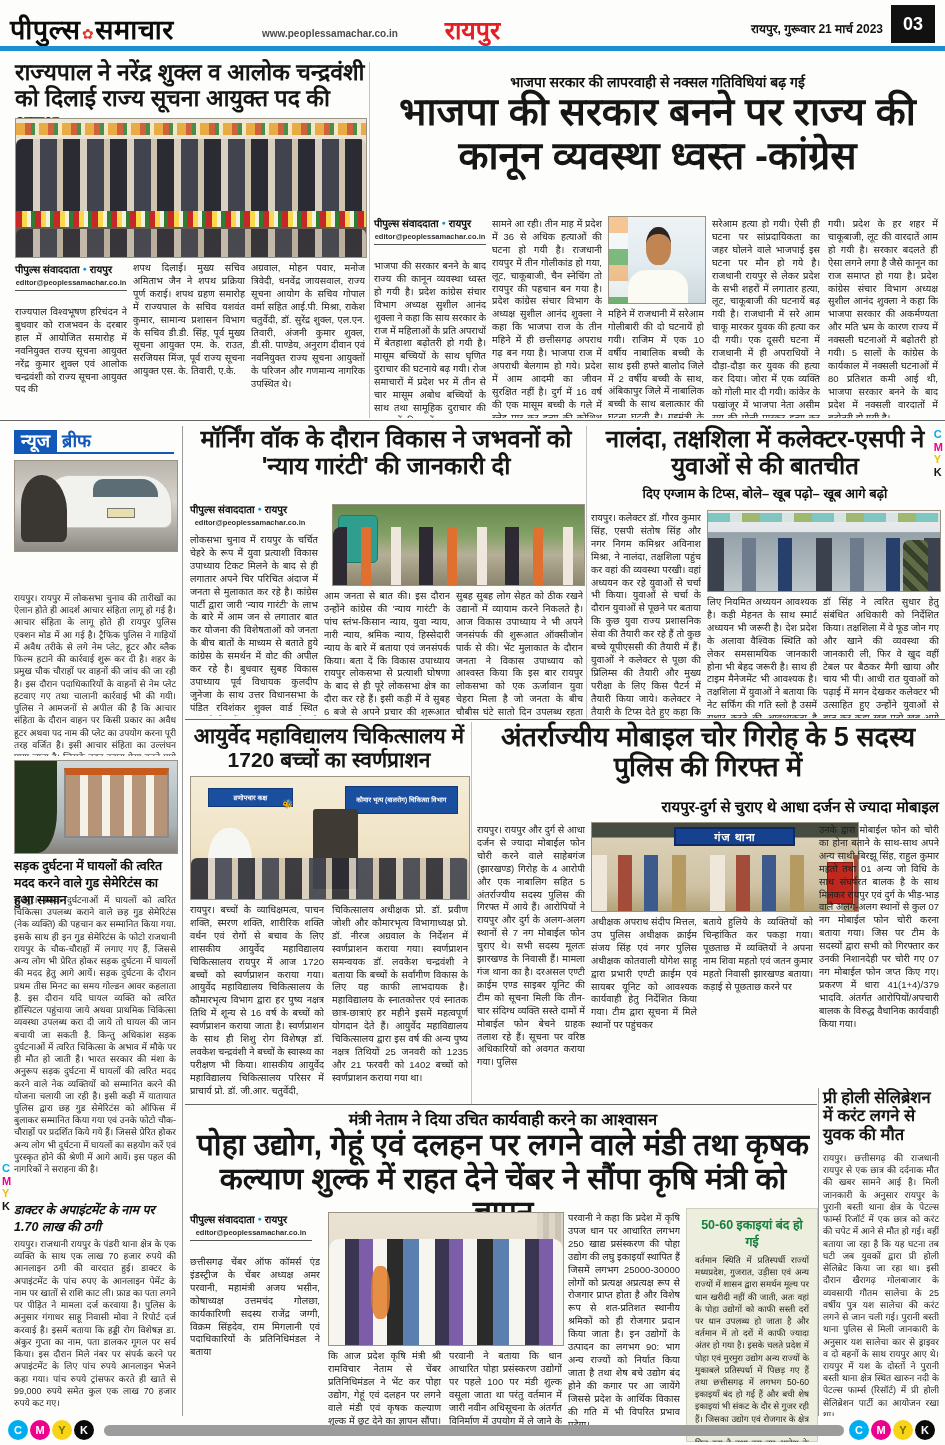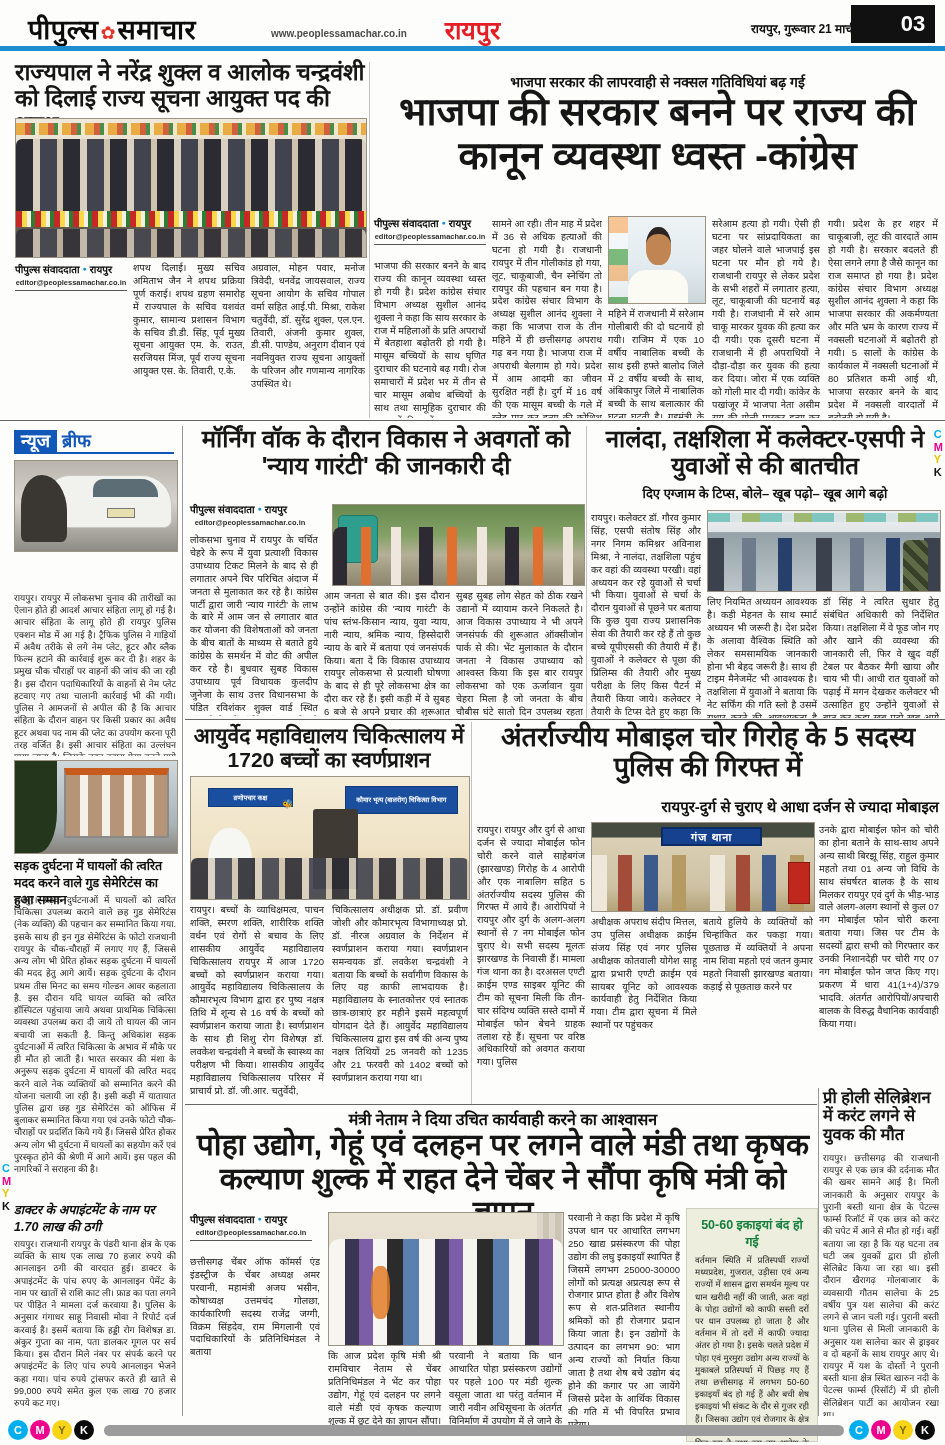--- a/index.html
+++ b/index.html
@@ -12,25 +12,25 @@
   .byline{font-size:10px;font-weight:bold;color:#0d0d0d;border-bottom:1px solid #555;padding-bottom:3px;}
   .byline .dot::before{content:"●";color:#1d8fd1;font-size:7px;vertical-align:2px;padding:0 3px;}
   .byline .email{font-size:7.5px;font-weight:bold;color:#2e2e2e;margin-top:2px;text-align:center;}
   .rule-h{position:absolute;background:#9a9a9a;height:1px;}
   .rule-v{position:absolute;background:#c2c2c2;width:1px;}
   .photo{position:absolute;overflow:hidden;border:1px solid #9a9383;}
   .crowd{position:absolute;left:0;right:0;bottom:0;}
   
   .logo{font-size:27px;font-weight:bold;color:#0c0c0c;letter-spacing:.5px;}
   .logo-flower::before{content:"✿";color:#e2342b;font-size:18px;padding:0 2px;}
-  .website{font-size:10px;color:#4c4c4c;font-weight:bold;margin-left:9px;}
+  .website{font-size:10px;color:#4c4c4c;font-weight:bold;}
   .edition{font-size:25px;font-weight:bold;color:#e31e24;}
   .dateline{font-size:12px;font-weight:bold;color:#111;}
-  .pagenum{background:#111;color:#fff;font-size:22px;font-weight:bold;
-           display:flex;align-items:center;justify-content:center;padding-left:40px;}
+  .pagenum{background:#111;color:#fff;font-size:18px;font-weight:bold;
+           display:flex;align-items:center;justify-content:center;}
   .blue-rule{position:absolute;left:0;width:945px;height:5px;background:#1d8fd1;}
   
   .brief-title-a{background:#1258b8;color:#fff;font-size:18px;font-weight:bold;padding:1px 7px 2px;}
   .brief-title-b{color:#1258b8;font-size:18px;font-weight:bold;padding-left:5px;}
   .brief-hl{font-size:12.5px;font-weight:bold;line-height:1.35;color:#101010;text-align:left;}
   
   .sidebox{background:#edeedd;border:1px solid #cfd0bc;padding:7px 8px;}
   .sidebox .sb-title{font-size:12.5px;font-weight:bold;text-align:center;margin-bottom:4px;color:#15803d;}
   .sidebox .sb-body{font-size:8.6px;line-height:1.42;text-align:justify;font-weight:500;}
   
@@ -85,40 +85,41 @@
   .curtain{position:absolute;right:0;top:0;width:11%;height:100%;background:repeating-linear-gradient(90deg,#ddd6c8 0 6px,#cbc4b4 6px 12px);}
   .chamber-people{height:80%;border-radius:10px 10px 0 0;
     background:repeating-linear-gradient(90deg,#f6f5f0 0 16px,#3a3550 16px 30px,#7b5ea7 30px 44px,#f6f5f0 44px 58px,#2b2b2b 58px 74px,#5b7fae 74px 90px);}
   .garland-orange{position:absolute;left:18%;bottom:20%;width:8%;height:40%;background:#e07b28;border-radius:40%;opacity:.85;}
 </style>
 </head>
 <body>
 
 <div class="page">
 
-  <div class="abs" style="left:28px;top:10px;">
+  <div class="abs" style="left:10px;top:10px;font-family:Liberation Mono, monospace;">
     <span class="logo">पीपुल्स</span><span class="logo-flower"></span><span class="logo">समाचार</span>
   </div>
   <div class="abs website" style="left:262px;top:28px;">www.peoplessamachar.co.in</div>
   <div class="abs edition" style="left:0;right:0;top:12px;text-align:center;">रायपुर</div>
   <div class="abs dateline" style="right:62px;top:20px;">रायपुर, गुरूवार 21 मार्च 2023</div>
   <div class="abs pagenum" style="right:10px;top:5px;width:44px;height:38px;">03</div>
   <div class="blue-rule" style="top:46px;"></div>
 
   <div class="abs hl" style="left:15px;top:60px;width:352px;font-size:23px;text-align:left;">राज्यपाल ने नरेंद्र शुक्ल व आलोक चन्द्रवंशी को दिलाई राज्य सूचना आयुक्त पद की शपथ</div>
   <div class="photo ph-oath" style="left:15px;top:118px;width:350px;height:138px;">
     <div class="band-garland"></div>
     <div class="crowd band-people" style="bottom:46px;"></div>
     <div class="band-flowers" style="bottom:30px;"></div>
     <div class="crowd band-people" style="height:28px;opacity:.8;"></div>
   </div>
   <div class="abs byline" style="left:15px;top:262px;width:112px;">
     <span>पीपुल्स संवाददाता</span><span class="dot"></span><span>रायपुर</span>
     <div class="email">editor@peoplessamachar.co.in</div>
   </div>
+  <div class="abs txt" style="left:15px;top:306px;width:112px;height:112px;">राज्यपाल विश्वभूषण हरिचंदन ने बुधवार को राजभवन के दरबार हाल में आयोजित समारोह में नवनियुक्त राज्य सूचना आयुक्त नरेंद्र कुमार शुक्ल एवं आलोक चन्द्रवंशी को राज्य सूचना आयुक्त पद की</div>
   <div class="abs txt" style="left:133px;top:262px;width:112px;height:156px;">शपथ दिलाई। मुख्य सचिव अमिताभ जैन ने शपथ प्रक्रिया पूर्ण कराई। शपथ ग्रहण समारोह में राज्यपाल के सचिव यशवंत कुमार, सामान्य प्रशासन विभाग के सचिव डी.डी. सिंह, पूर्व मुख्य सूचना आयुक्त एम. के. राउत, सरजियस मिंज, पूर्व राज्य सूचना आयुक्त एस. के. तिवारी, ए.के.</div>
   <div class="abs txt" style="left:251px;top:262px;width:114px;height:156px;">अग्रवाल, मोहन पवार, मनोज त्रिवेदी, धनवेंद्र जायसवाल, राज्य सूचना आयोग के सचिव गोपाल वर्मा सहित आई.पी. मिश्रा, राकेश चतुर्वेदी, डॉ. सुरेंद्र शुक्ल, एल.एन. तिवारी, अंजनी कुमार शुक्ल, डी.सी. पाण्डेय, अनुराग दीवान एवं नवनियुक्त राज्य सूचना आयुक्तों के परिजन और गणमान्य नागरिक उपस्थित थे।</div>
   <div class="rule-v" style="left:369px;top:62px;height:356px;"></div>
 
   <div class="abs kicker" style="left:375px;top:72px;width:565px;font-size:14px;">भाजपा सरकार की लापरवाही से नक्सल गतिविधियां बढ़ गई</div>
   <div class="abs hl" style="left:375px;top:90px;width:565px;font-size:39px;">भाजपा की सरकार बनने पर राज्य की कानून व्यवस्था ध्वस्त -कांग्रेस</div>
   <div class="abs byline" style="left:374px;top:216px;width:112px;">
     <span>पीपुल्स संवाददाता</span><span class="dot"></span><span>रायपुर</span>
     <div class="email">editor@peoplessamachar.co.in</div>
   </div>
@@ -149,21 +150,21 @@
   <div class="photo ph-hoard" style="left:14px;top:760px;width:162px;height:92px;">
     <div class="tree"></div>
     <div class="board"></div>
   </div>
   <div class="abs brief-hl" style="left:14px;top:858px;width:162px;">सड़क दुर्घटना में घायलों की त्वरित मदद करने वाले गुड सेमेरिटंस का हुआ सम्मान</div>
   <div class="abs txt" style="left:14px;top:894px;width:162px;height:302px;font-size:9px;">रायपुर। सड़क दुर्घटनाओं में घायलों को त्वरित चिकित्सा उपलब्ध कराने वाले छह गुड सेमेरिटंस (नेक व्यक्ति) की पहचान कर सम्मानित किया गया. इसके साथ ही इन गुड सेमेरिटंस के फोटो राजधानी रायपुर के चौक-चौराहों में लगाए गए हैं, जिससे अन्य लोग भी प्रेरित होकर सड़क दुर्घटना में घायलों की मदद हेतु आगे आयें। सड़क दुर्घटना के दौरान प्रथम तीस मिनट का समय गोल्डन आवर कहलाता है. इस दौरान यदि घायल व्यक्ति को त्वरित हॉस्पिटल पहुंचाया जाये अथवा प्राथमिक चिकित्सा व्यवस्था उपलब्ध करा दी जाये तो घायल की जान बचायी जा सकती है. किन्तु अधिकांश सड़क दुर्घटनाओं में त्वरित चिकित्सा के अभाव में मौके पर ही मौत हो जाती है। भारत सरकार की मंशा के अनुरूप सड़क दुर्घटना में घायलों की त्वरित मदद करने वाले नेक व्यक्तियों को सम्मानित करने की योजना चलायी जा रही है। इसी कड़ी में यातायात पुलिस द्वारा छह गुड सेमेरिटंस को ऑफिस में बुलाकर सम्मानित किया गया एवं उनके फोटो चौक-चौराहों पर प्रदर्शित किये गये हैं। जिससे प्रेरित होकर अन्य लोग भी दुर्घटना में घायलों का सहयोग करें एवं पुरस्कृत होने की श्रेणी में आगे आयें। इस पहल की नागरिकों ने सराहना की है।</div>
   <div class="abs brief-hl" style="left:14px;top:1202px;width:162px;font-style:italic;">डाक्टर के अपाइंटमेंट के नाम पर 1.70 लाख की ठगी</div>
   <div class="abs txt" style="left:14px;top:1238px;width:162px;height:176px;font-size:9px;">रायपुर। राजधानी रायपुर के पंडरी थाना क्षेत्र के एक व्यक्ति के साथ एक लाख 70 हजार रुपये की आनलाइन ठगी की वारदात हुई। डाक्टर के अपाइंटमेंट के पांच रुपए के आनलाइन पेमेंट के नाम पर खातों से राशि काट ली। फ्राड का पता लगने पर पीड़ित ने मामला दर्ज करवाया है। पुलिस के अनुसार गंगाधर साहू निवासी मोवा ने रिपोर्ट दर्ज करवाई है। इसमें बताया कि हड्डी रोग विशेषज्ञ डा. अंकुर गुप्ता का नाम, पता डालकर गूगल पर सर्च किया। इस दौरान मिले नंबर पर संपर्क करने पर अपाइंटमेंट के लिए पांच रुपये आनलाइन भेजने कहा गया। पांच रुपये ट्रांसफर करते ही खाते से 99,000 रुपये समेत कुल एक लाख 70 हजार रुपये कट गए।</div>
   <div class="rule-v" style="left:182px;top:426px;height:990px;background:#999;"></div>
 
-  <div class="abs hl" style="left:188px;top:426px;width:396px;font-size:24px;">मॉर्निंग वॉक के दौरान विकास ने अवगतों को 'न्याय गारंटी' की जानकारी दी</div>
+  <div class="abs hl" style="left:188px;top:426px;width:396px;font-size:24px;">मॉर्निंग वॉक के दौरान विकास ने जभवनों को 'न्याय गारंटी' की जानकारी दी</div>
   <div class="abs byline" style="left:190px;top:502px;width:120px;border-bottom:none;">
     <span>पीपुल्स संवाददाता</span><span class="dot"></span><span>रायपुर</span>
     <div class="email">editor@peoplessamachar.co.in</div>
   </div>
   <div class="photo ph-walk" style="left:332px;top:504px;width:251px;height:80px;">
     <div class="bus"></div>
     <div class="crowd walk-people"></div>
   </div>
   <div class="abs txt" style="left:190px;top:534px;width:128px;height:182px;">लोकसभा चुनाव में रायपुर के चर्चित चेहरे के रूप में युवा प्रत्याशी विकास उपाध्याय टिकट मिलने के बाद से ही लगातार अपने चिर परिचित अंदाज में जनता से मुलाकात कर रहे है। कांग्रेस पार्टी द्वारा जारी 'न्याय गारंटी' के लाभ के बारे में आम जन से लगातार बात कर योजना की विशेषताओं को जनता के बीच बातों के माध्यम से बताते हुये कांग्रेस के समर्थन में वोट की अपील कर रहे है। बुधवार सुबह विकास उपाध्याय पूर्व विधायक कुलदीप जुनेजा के साथ उत्तर विधानसभा के पंडित रविशंकर शुक्ल वार्ड स्थित ऑक्सीजोन में मॉर्निंग वॉक करते हुये पहुँचे और</div>
   <div class="abs txt" style="left:324px;top:590px;width:126px;height:126px;">आम जनता से बात की। इस दौरान उन्होंने कांग्रेस की 'न्याय गारंटी' के पांच स्तंभ-किसान न्याय, युवा न्याय, नारी न्याय, श्रमिक न्याय, हिस्सेदारी न्याय के बारे में बताया एवं जनसंपर्क किया। बता दें कि विकास उपाध्याय रायपुर लोकसभा से प्रत्याशी घोषणा के बाद से ही पूरे लोकसभा क्षेत्र का दौरा कर रहे हैं। इसी कड़ी में वे सुबह 6 बजे से अपने प्रचार की शुरूआत कर रहे हैं।</div>
@@ -192,21 +193,21 @@
     <div class="nurse"></div>
     <div class="crowd band-people" style="height:34%;opacity:.9;"></div>
   </div>
   <div class="abs txt" style="left:190px;top:904px;width:134px;height:198px;">रायपुर। बच्चों के व्याधिक्षमत्व, पाचन शक्ति, स्मरण शक्ति, शारीरिक शक्ति वर्धन एवं रोगों से बचाव के लिए शासकीय आयुर्वेद महाविद्यालय चिकित्सालय रायपुर में आज 1720 बच्चों को स्वर्णप्राशन कराया गया। आयुर्वेद महाविद्यालय चिकित्सालय के कौमारभृत्य विभाग द्वारा हर पुष्य नक्षत्र तिथि में शून्य से 16 वर्ष के बच्चों को स्वर्णप्राशन कराया जाता है। स्वर्णप्राशन के साथ ही शिशु रोग विशेषज्ञ डॉ. लवकेश चन्द्रवंशी ने बच्चों के स्वास्थ्य का परीक्षण भी किया। शासकीय आयुर्वेद महाविद्यालय चिकित्सालय परिसर में प्राचार्य प्रो. डॉ. जी.आर. चतुर्वेदी,</div>
   <div class="abs txt" style="left:332px;top:904px;width:136px;height:198px;">चिकित्सालय अधीक्षक प्रो. डॉ. प्रवीण जोशी और कौमारभृत्य विभागाध्यक्ष प्रो. डॉ. नीरज अग्रवाल के निर्देशन में स्वर्णप्राशन कराया गया। स्वर्णप्राशन समन्वयक डॉ. लवकेश चन्द्रवंशी ने बताया कि बच्चों के सर्वांगीण विकास के लिए यह काफी लाभदायक है। महाविद्यालय के स्नातकोत्तर एवं स्नातक छात्र-छात्राएं हर महीने इसमें महत्वपूर्ण योगदान देते हैं। आयुर्वेद महाविद्यालय चिकित्सालय द्वारा इस वर्ष की अन्य पुष्य नक्षत्र तिथियों 25 जनवरी को 1235 और 21 फरवरी को 1402 बच्चों को स्वर्णप्राशन कराया गया था।</div>
   <div class="rule-v" style="left:471px;top:722px;height:382px;"></div>
 
   <div class="abs hl" style="left:477px;top:722px;width:462px;font-size:27px;">अंतर्राज्यीय मोबाइल चोर गिरोह के 5 सदस्य पुलिस की गिरफ्त में</div>
   <div class="abs kicker" style="left:477px;top:796px;width:462px;font-size:15px;text-align:right;">रायपुर-दुर्ग से चुराए थे आधा दर्जन से ज्यादा मोबाइल</div>
   <div class="abs txt" style="left:477px;top:824px;width:108px;height:278px;">रायपुर। रायपुर और दुर्ग से आधा दर्जन से ज्यादा मोबाईल फोन चोरी करने वाले साहेबगंज (झारखण्ड) गिरोह के 4 आरोपी और एक नाबालिग सहित 5 अंतर्राज्यीय सदस्य पुलिस की गिरफ्त में आये हैं। आरोपियों ने रायपुर और दुर्ग के अलग-अलग स्थानों से 7 नग मोबाईल फोन चुराए थे। सभी सदस्य मूलतः झारखण्ड के निवासी हैं। मामला गंज थाना का है। दरअसल एण्टी क्राईम एण्ड साइबर यूनिट की टीम को सूचना मिली कि तीन-चार संदिग्ध व्यक्ति सस्ते दामों में मोबाईल फोन बेचने ग्राहक तलाश रहे हैं। सूचना पर वरिष्ठ अधिकारियों को अवगत कराया गया। पुलिस</div>
-  <div class="photo ph-police" style="left:591px;top:822px;width:222px;height:88px;">
+  <div class="photo ph-police" style="left:591px;top:822px;width:222px;height:88px;padding-left:44px;">
     <div class="police-sign">गंज थाना</div>
     <div class="crowd police-people"></div>
     <div class="redboard"></div>
   </div>
   <div class="abs txt" style="left:591px;top:916px;width:106px;height:186px;">अधीक्षक अपराध संदीप मित्तल, उप पुलिस अधीक्षक क्राईम संजय सिंह एवं नगर पुलिस अधीक्षक कोतवाली योगेश साहू द्वारा प्रभारी एण्टी क्राईम एवं सायबर यूनिट को आवश्यक कार्यवाही हेतु निर्देशित किया गया। टीम द्वारा सूचना में मिले स्थानों पर पहुंचकर</div>
   <div class="abs txt" style="left:703px;top:916px;width:110px;height:186px;">बताये हुलिये के व्यक्तियों को चिन्हांकित कर पकड़ा गया। पूछताछ में व्यक्तियों ने अपना नाम शिवा महतो एवं जतन कुमार महतो निवासी झारखण्ड बताया। कड़ाई से पूछताछ करने पर</div>
   <div class="abs txt" style="left:819px;top:824px;width:120px;height:278px;">उनके द्वारा मोबाईल फोन को चोरी का होना बताने के साथ-साथ अपने अन्य साथी बिरझू सिंह, राहुल कुमार महतो तथा 01 अन्य जो विधि के साथ संघर्षरत बालक है के साथ मिलकर रायपुर एवं दुर्ग के भीड़-भाड़ वाले अलग-अलग स्थानों से कुल 07 नग मोबाईल फोन चोरी करना बताया गया। जिस पर टीम के सदस्यों द्वारा सभी को गिरफ्तार कर उनकी निशानदेही पर चोरी गए 07 नग मोबाईल फोन जप्त किए गए। प्रकरण में धारा 41(1+4)/379 भादवि. अंतर्गत आरोपियों/अपचारी बालक के विरुद्ध वैधानिक कार्यवाही किया गया।</div>
 
   <div class="rule-h" style="left:185px;top:1104px;width:632px;background:#666;"></div>
 

